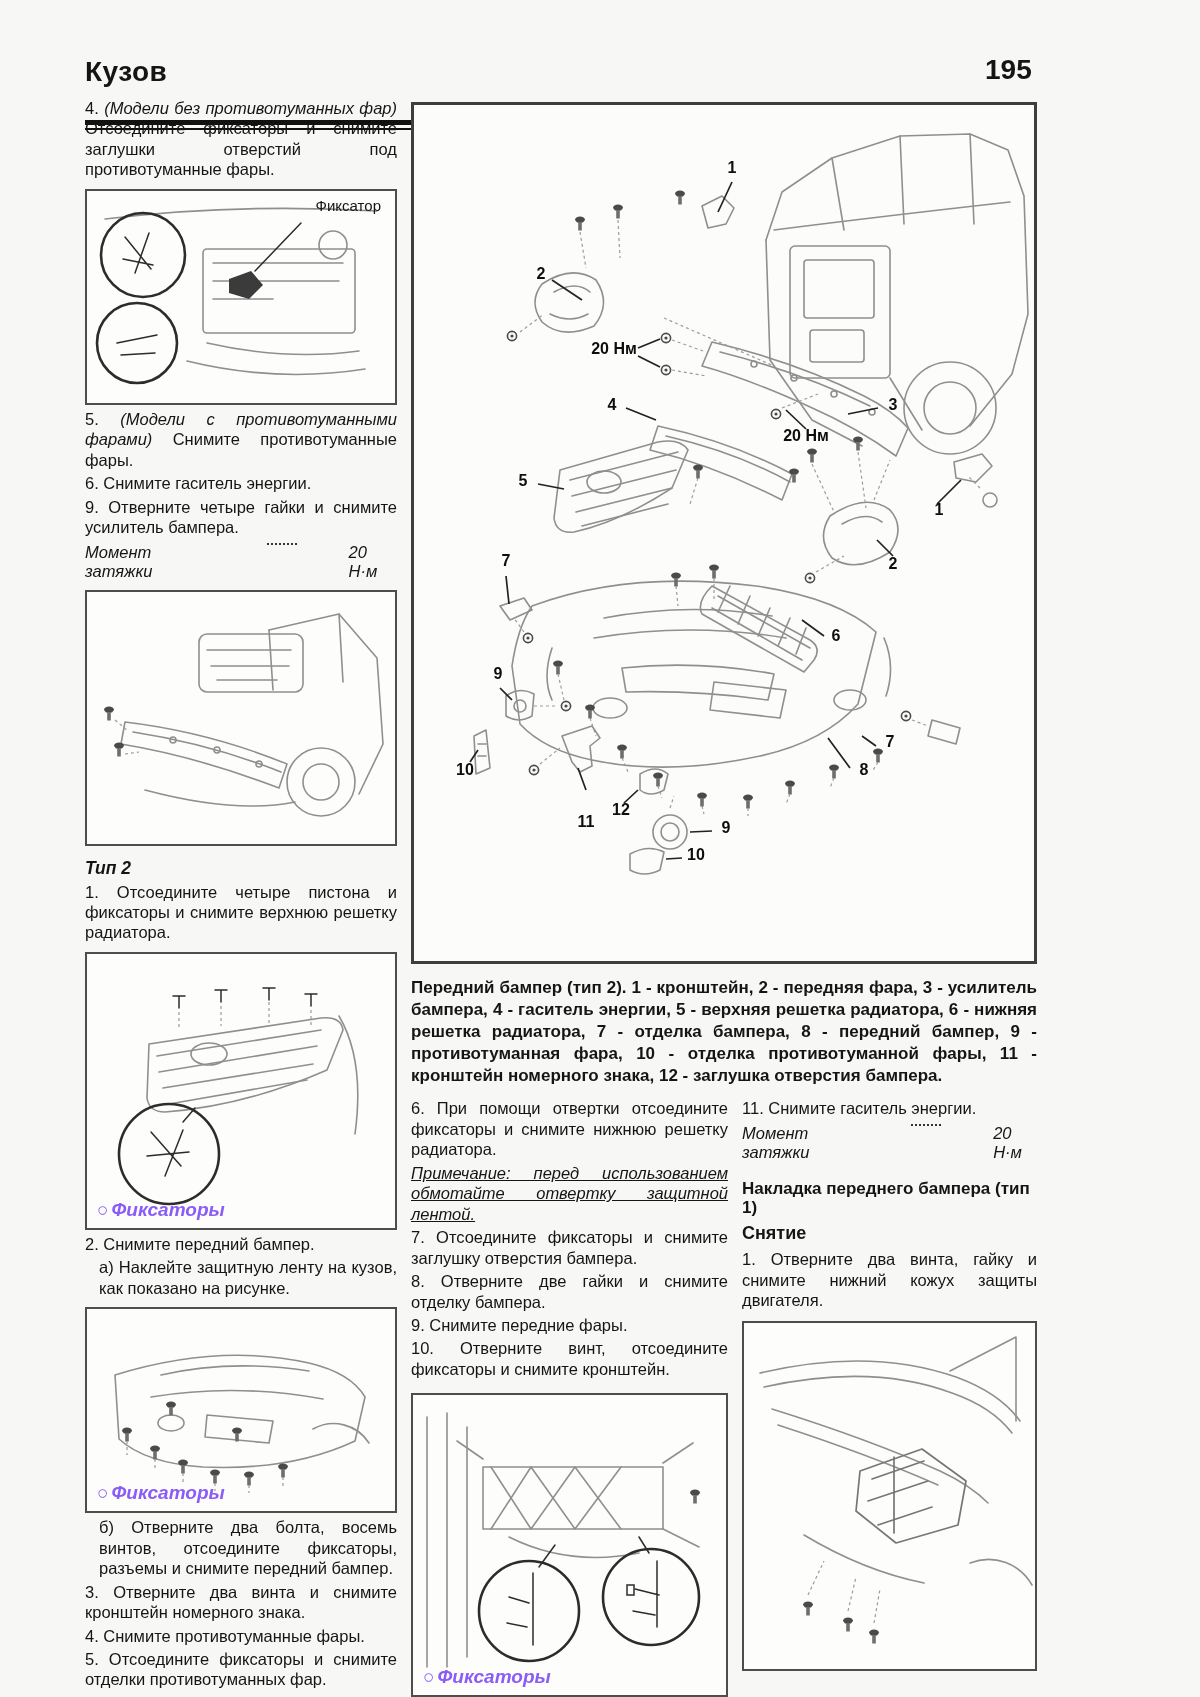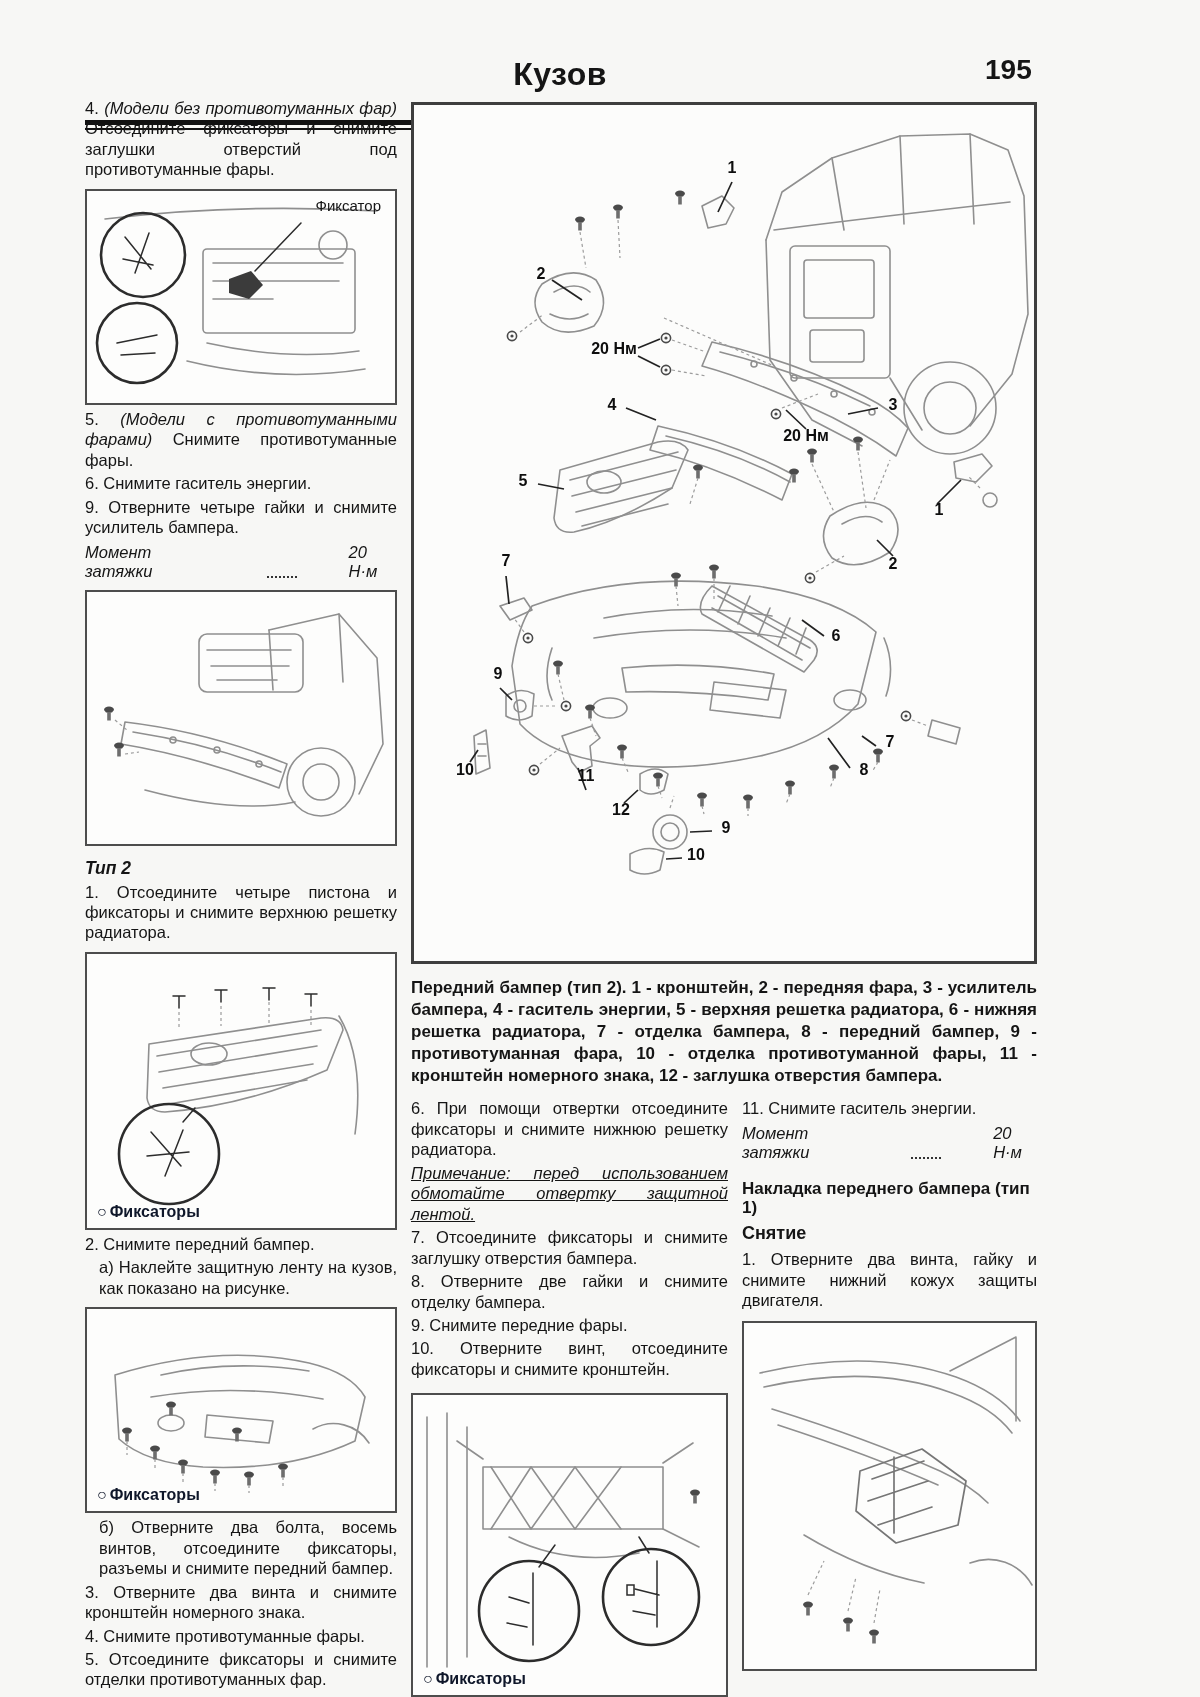--- a/index.html
+++ b/index.html
@@ -1,44 +1,44 @@
 <!DOCTYPE html>
 <html><head>
 <meta charset="utf-8">
 <style>
   html,body{margin:0;padding:0;}
   .page{position:relative;width:1200px;height:1697px;background:#f7f7f5;
         font-family:"Liberation Sans",sans-serif;color:#151515;overflow:hidden;}
-  .hdr-title{position:absolute;top:56px;left:85px;width:950px;text-align:center;
-             font-size:32px;font-weight:bold;letter-spacing:.5px;}
+  .hdr-title{position:absolute;top:56px;left:85px;width:950px;text-align:left;
+             font-size:28px;font-weight:bold;letter-spacing:.5px;}
   .hdr-num{position:absolute;top:54px;left:985px;width:60px;text-align:left;
            font-size:28px;font-weight:bold;}
   .hdr-rule{position:absolute;top:120px;left:85px;width:952px;height:3px;
             border-top:5px solid #111;border-bottom:2px solid #111;}
   .content{position:absolute;top:98px;left:85px;width:952px;display:flex;gap:14px;}
   .col-left{width:312px;flex:none;}
   .col-right{width:626px;flex:none;}
   p.body{font-size:16.5px;line-height:1.24;text-align:justify;margin:0 0 3px 0;}
   .it{font-style:italic;}
-  .torque{display:flex;align-items:flex-end;font-style:italic;font-size:16.5px;margin:5px 0 9px 0;gap:48px;}
+  .torque{display:flex;align-items:flex-start;font-style:italic;font-size:16.5px;margin:5px 0 9px 0;gap:48px;}
   .leader{flex:1;border-bottom:2px dotted #333;margin:0 4px 3px 4px;min-width:30px;}
   h3.type2{font-style:italic;font-weight:bold;font-size:17.5px;margin:12px 0 3px 0;}
   h2.sect{font-size:17px;font-weight:bold;line-height:1.1;margin:18px 0 6px 0;}
   h4.sub{font-size:18px;font-weight:bold;margin:0 0 5px 0;}
   .fig{position:relative;border:2px solid #4d4d4d;background:#fdfdfc;margin:9px 0 4px 0;}
   .fig svg{display:block;width:100%;height:100%;}
   .main-fig{position:relative;border:3px solid #3e3e3e;background:#fcfcfb;height:856px;margin:4px 0 0 0;}
   .caption{font-weight:bold;font-size:17px;line-height:1.3;text-align:justify;margin:13px 0 11px 0;}
   .lower{display:flex;gap:14px;}
   .lower-mid{width:317px;flex:none;}
   .lower-right{width:295px;flex:none;}
   .callout{position:absolute;transform:translate(-50%,-50%);font-weight:bold;
            font-size:16px;color:#0e0e0e;white-space:nowrap;}
   .fig-label{position:absolute;font-size:15px;color:#161616;}
-  .legend{position:absolute;left:10px;bottom:7px;font-size:16px;font-weight:bold;color:#0f172a;}
+  .legend{position:absolute;left:10px;bottom:7px;font-size:19px;font-weight:bold;color:#8b5cf6;font-style:italic;}
   .legend .sym{font-weight:normal;margin-right:3px;}
   
   .sk{stroke:#8f8f8f;fill:none;stroke-width:1.6;stroke-linecap:round;stroke-linejoin:round;}
   .sk2{stroke:#767676;fill:none;stroke-width:1.7;stroke-linecap:round;stroke-linejoin:round;}
   .dk{stroke:#2c2c2c;fill:none;stroke-width:2.6;}
   .tdk{stroke:#2c2c2c;fill:none;stroke-width:1.5;stroke-linecap:round;}
   .ld{stroke:#222;fill:none;stroke-width:1.7;}
   .dash{stroke:#9c9c9c;fill:none;stroke-width:1.2;stroke-dasharray:3 3;}
   .dark-fill{fill:#3b3b3b;stroke:none;}
 </style>
@@ -272,21 +272,21 @@
         <span class="callout" style="left:198px;top:300px">4</span>
         <span class="callout" style="left:479px;top:300px">3</span>
         <span class="callout" style="left:392px;top:331px">20 Нм</span>
         <span class="callout" style="left:109px;top:376px">5</span>
         <span class="callout" style="left:525px;top:405px">1</span>
         <span class="callout" style="left:479px;top:459px">2</span>
         <span class="callout" style="left:92px;top:456px">7</span>
         <span class="callout" style="left:422px;top:531px">6</span>
         <span class="callout" style="left:84px;top:569px">9</span>
         <span class="callout" style="left:51px;top:665px">10</span>
-        <span class="callout" style="left:172px;top:671px">11</span>
+        <span class="callout" style="left:172px;top:717px">11</span>
         <span class="callout" style="left:207px;top:705px">12</span>
         <span class="callout" style="left:312px;top:723px">9</span>
         <span class="callout" style="left:282px;top:750px">10</span>
         <span class="callout" style="left:476px;top:637px">7</span>
         <span class="callout" style="left:450px;top:665px">8</span>
       </div>
 
       <p class="caption">Передний бампер (тип 2). 1 - кронштейн, 2 - передняя фара, 3 - усилитель бампера, 4 - гаситель энергии, 5 - верхняя решетка радиатора, 6 - нижняя решетка радиатора, 7 - отделка бампера, 8 - передний бампер, 9 - противотуманная фара, 10 - отделка противотуманной фары, 11 - кронштейн номерного знака, 12 - заглушка отверстия бампера.</p>
 
       <div class="lower">

